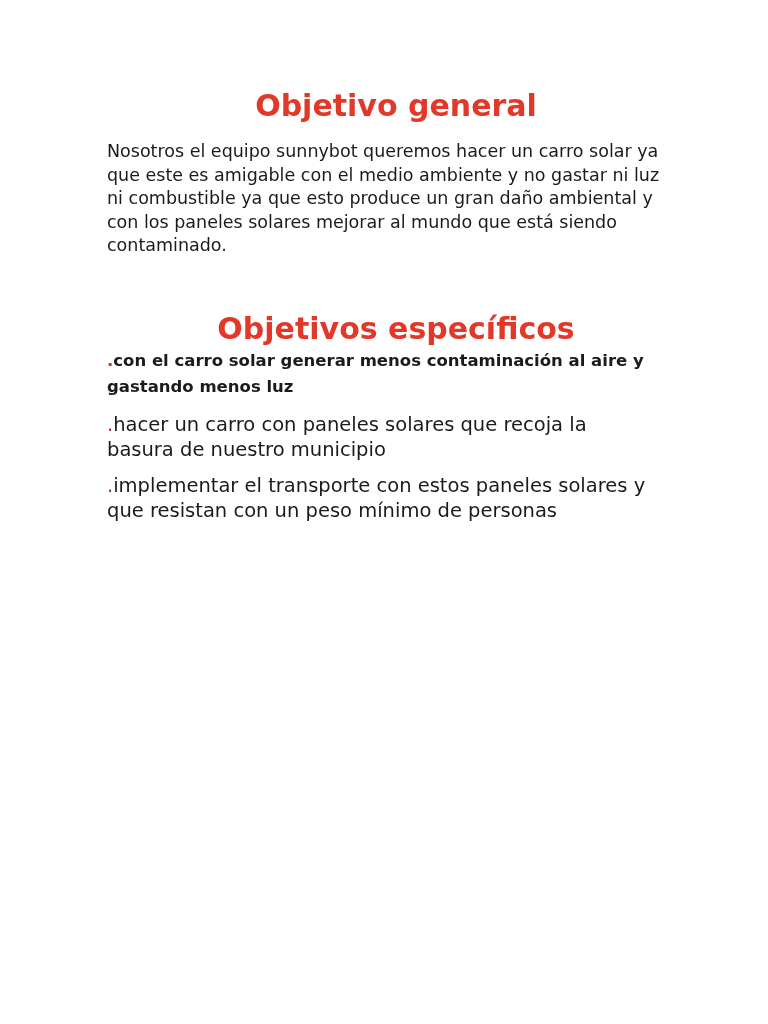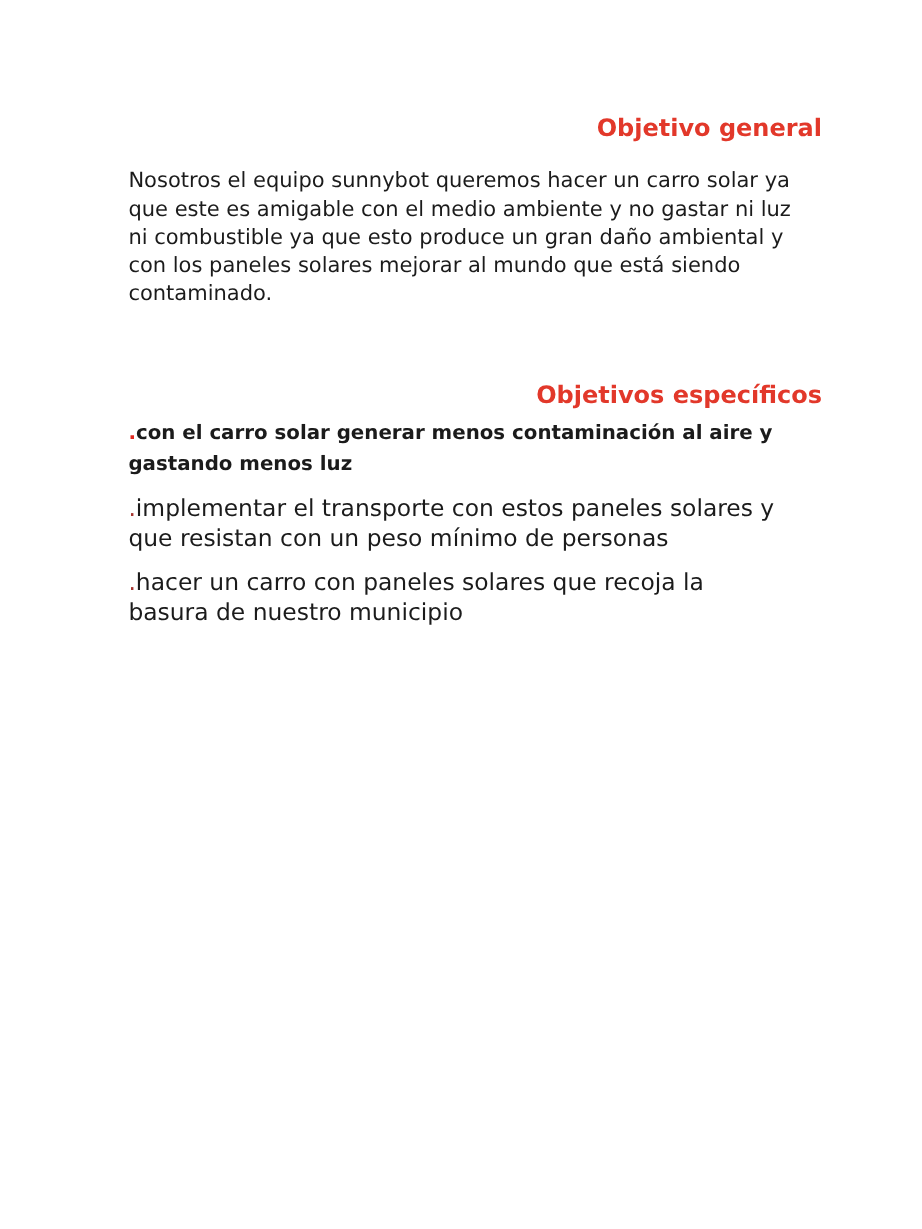--- a/index.html
+++ b/index.html
@@ -18,24 +18,24 @@
     font-family:"DejaVu Sans","Liberation Sans",sans-serif;
     color:var(--text);
   }
   .content{
     margin-left:107px;
     width:578px;
   }
   .heading{
     margin:0;
     color:var(--accent);
-    font-size:20px;
+    font-size:30px;
     line-height:38px;
     font-weight:bold;
-    text-align:right;
+    text-align:center;
     letter-spacing:0px;
     white-space:pre;
   }
   .heading-first{ padding-top:87px; }
   .heading-second{ margin-top:52px; }
   .body-text{
     margin:15px 0 0 0;
     font-size:17.5px;
     line-height:23.5px;
     font-weight:500;
@@ -78,20 +78,20 @@
 que este es amigable con el medio ambiente y no gastar ni luz
 ni combustible ya que esto produce un gran daño ambiental y
 con los paneles solares mejorar al mundo que está siendo
 contaminado.</p>
 
     <h1 class="heading heading-second">Objetivos específicos</h1>
 
     <p class="bullet bullet-1"><span class="dot">.</span><span class="btxt">con el carro solar generar menos contaminación al aire y
 gastando menos luz</span></p>
 
+    <p class="bullet bullet-2"><span class="dot">.</span><span class="btxt">hacer un carro con paneles solares que recoja la
+basura de nuestro municipio</span></p>
+
     <p class="bullet bullet-3"><span class="dot">.</span><span class="btxt">implementar el transporte con estos paneles solares y
 que resistan con un peso mínimo de personas</span></p>
-
-    <p class="bullet bullet-2"><span class="dot">.</span><span class="btxt">hacer un carro con paneles solares que recoja la
-basura de nuestro municipio</span></p>
 
   </div>
 </div>
 
 </body></html>

